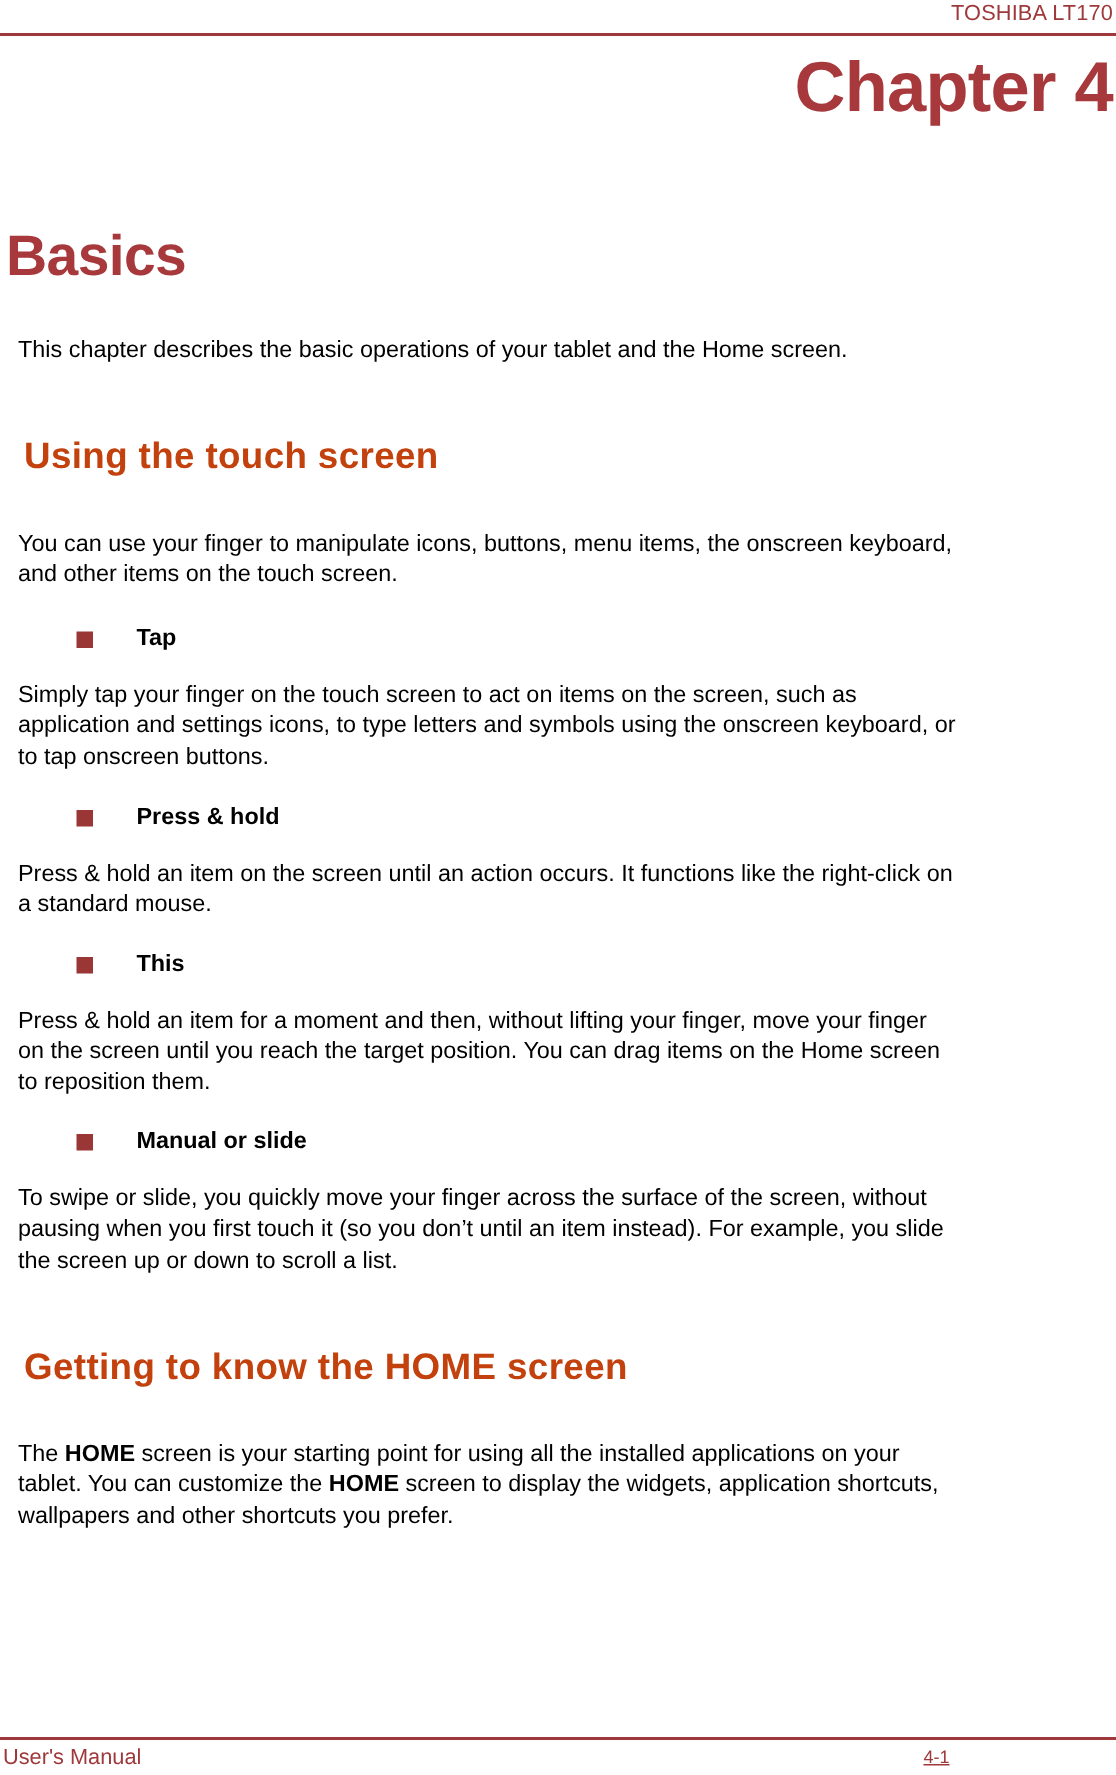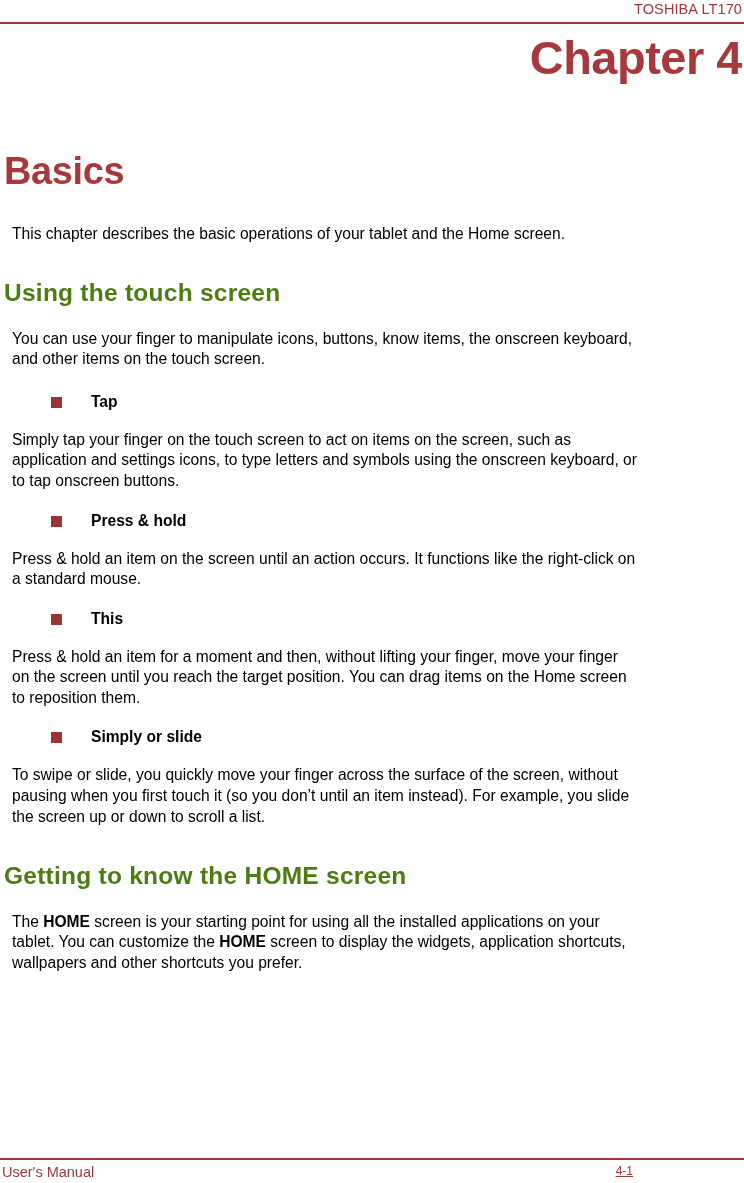--- a/index.html
+++ b/index.html
@@ -68,25 +68,25 @@
     margin: 0;
     padding: 0 0 0 4px;
     font-size: 38px;
     font-weight: bold;
     color: #a7393c;
     letter-spacing: -0.4px;
     line-height: 1.04;
   }
 
   h2.doc-h2 {
-    margin: 0;
+    margin: 12px;
     padding: 0 0 0 4px;
     font-size: 24.5px;
     font-weight: bold;
-    color: #4d7c0f;
+    color: #c2410c;
     letter-spacing: 0.25px;
     line-height: 1.12;
   }
 
   p.body-text {
     margin: 12px;
     padding: 0;
     font-size: 15.6px;
     line-height: 20.6px;
     color: #000000;
@@ -177,21 +177,21 @@
 <div class="content">
 
   <h1 class="doc-h1">Basics</h1>
   <div class="sp-h1-body"></div>
   <p class="body-text indent-1">This chapter describes the basic operations of your tablet and the Home screen.</p>
 
   <div class="sp-body-h2"></div>
 
   <h2 class="doc-h2">Using the touch screen</h2>
   <div class="sp-h2-body"></div>
-  <p class="body-text indent-1">You can use your finger to manipulate icons, buttons, know items, the onscreen keyboard, and other items on the touch screen.</p>
+  <p class="body-text indent-1">You can use your finger to manipulate icons, buttons, menu items, the onscreen keyboard, and other items on the touch screen.</p>
 
   <div class="sp-body-bullet"></div>
 
   <div class="bullet-row">
     <span class="bullet-marker"></span>
     <span class="bullet-label">Tap</span>
   </div>
   <div class="sp-bullet-body"></div>
   <p class="body-text indent-2">Simply tap your finger on the touch screen to act on items on the screen, such as application and settings icons, to type letters and symbols using the onscreen keyboard, or to tap onscreen buttons.</p>
 
@@ -210,21 +210,21 @@
     <span class="bullet-marker"></span>
     <span class="bullet-label">This</span>
   </div>
   <div class="sp-bullet-body"></div>
   <p class="body-text indent-2 wide">Press &amp; hold an item for a moment and then, without lifting your finger, move your finger on the screen until you reach the target position. You can drag items on the Home screen to reposition them.</p>
 
   <div class="sp-body-bullet2"></div>
 
   <div class="bullet-row">
     <span class="bullet-marker"></span>
-    <span class="bullet-label">Simply or slide</span>
+    <span class="bullet-label">Manual or slide</span>
   </div>
   <div class="sp-bullet-body"></div>
   <p class="body-text indent-2">To swipe or slide, you quickly move your finger across the surface of the screen, without pausing when you first touch it (so you don’t until an item instead). For example, you slide the screen up or down to scroll a list.</p>
 
   <div class="sp-body-h2"></div>
 
   <h2 class="doc-h2">Getting to know the HOME screen</h2>
   <div class="sp-h2-body"></div>
   <p class="body-text indent-1 wide"><span>The </span><b class="inline-bold">HOME</b><span> screen is your starting point for using all the installed applications on your tablet. You can customize the </span><b class="inline-bold">HOME</b><span> screen to display the widgets, application shortcuts, wallpapers and other shortcuts you prefer.</span></p>
 

